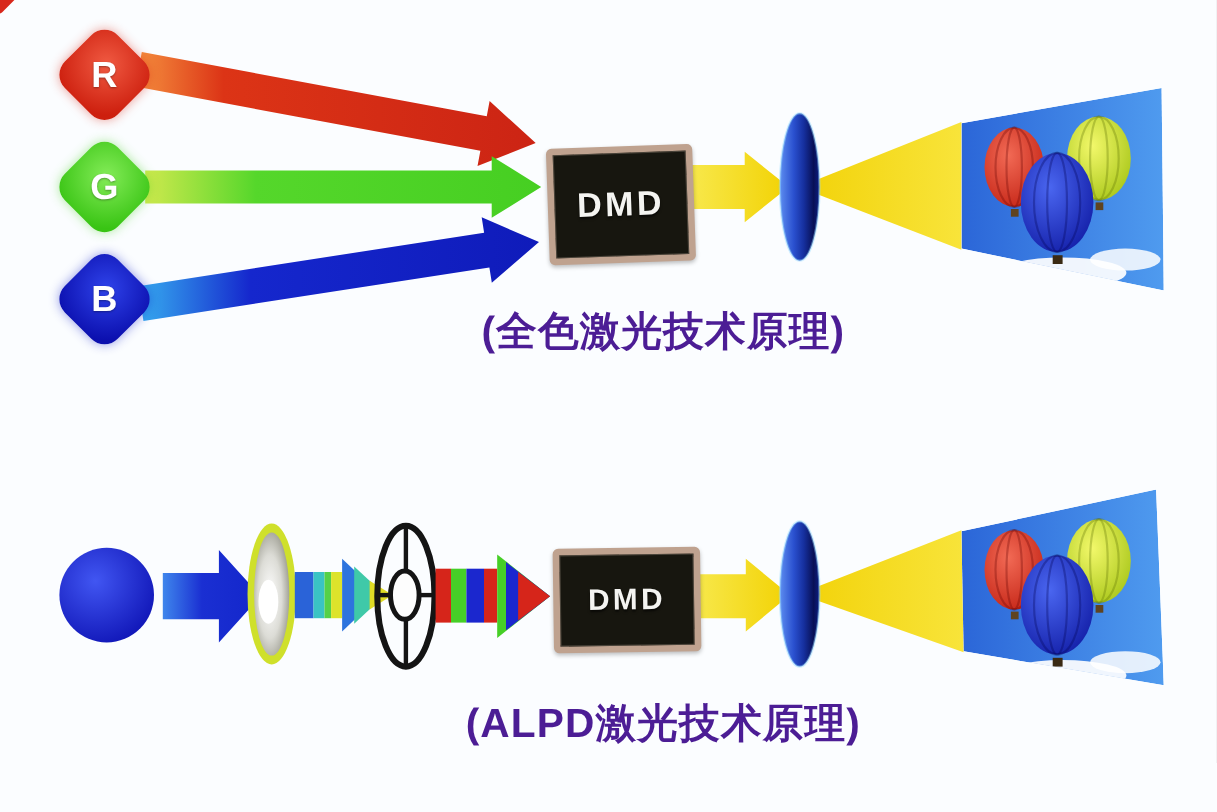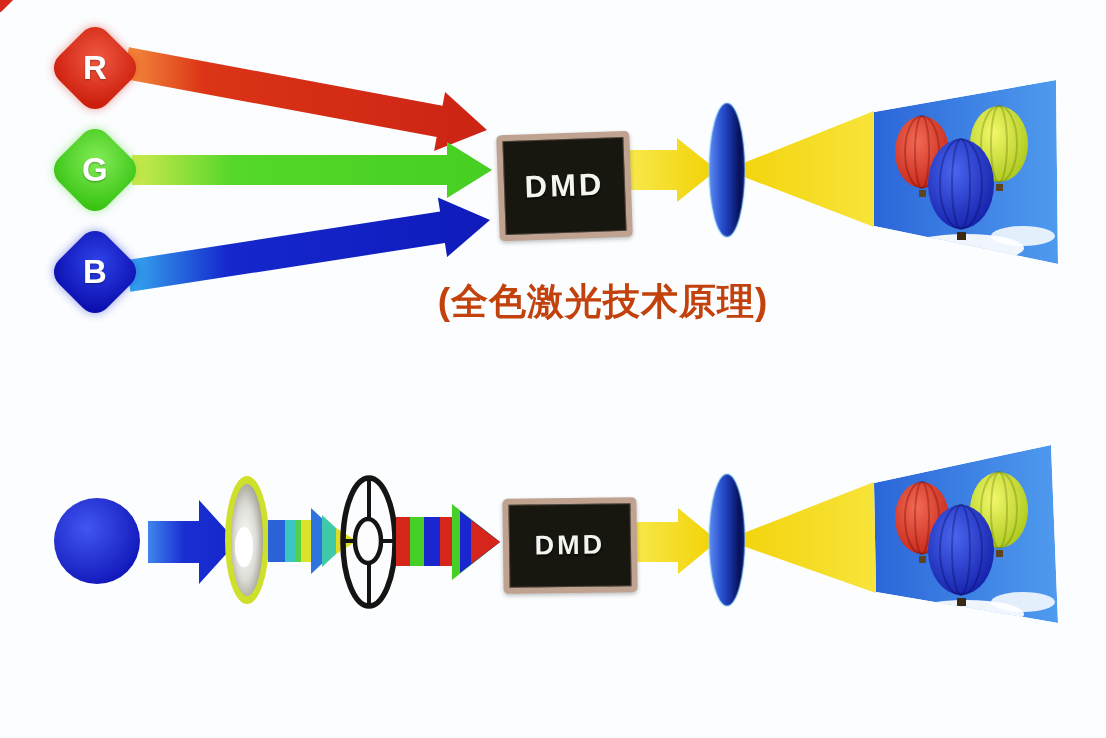--- a/index.html
+++ b/index.html
@@ -31,21 +31,21 @@
   .dmd span{
     color:#f4f4f1;font-weight:bold;letter-spacing:3px;
     text-shadow:0 2px 2px rgba(0,0,0,.6);
   }
   .dmd-top{left:498px;top:133px;width:121px;height:94px;transform:rotate(-2deg);}
   .dmd-top span{font-size:31px;}
   .dmd-bot{left:503px;top:498px;width:122px;height:83px;transform:rotate(-0.8deg);}
   .dmd-bot span{font-size:27px;}
   .caption{
     position:absolute;left:103px;width:1000px;text-align:center;
-    font-size:37px;font-weight:600;color:#c2410c;letter-spacing:1px;
+    font-size:37px;font-weight:600;color:#4c1d95;letter-spacing:1px;
   }
   .caption-top{top:277px;}
   .caption-bot{top:633px;}
 </style>
 </head>
 <body>
 
 <div class="canvas">
 
   <svg width="1106" height="738" viewBox="0 0 1106 738">
@@ -221,13 +221,14 @@
   </div>
 
   <div class="dmd dmd-top">
     <span>DMD</span>
   </div>
   <div class="dmd dmd-bot">
     <span>DMD</span>
   </div>
 
   <div class="caption caption-top">(全色激光技术原理)</div>
+  <div class="caption caption-bot">(ALPD激光技术原理)</div>
 </div>
 
 </body></html>

